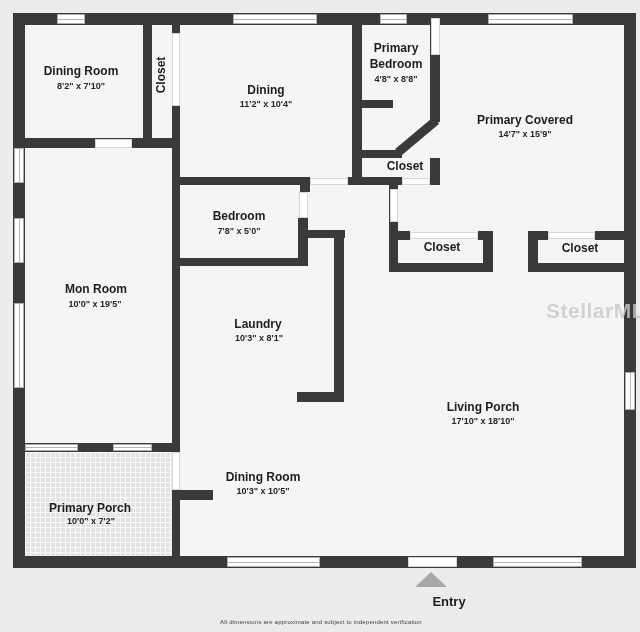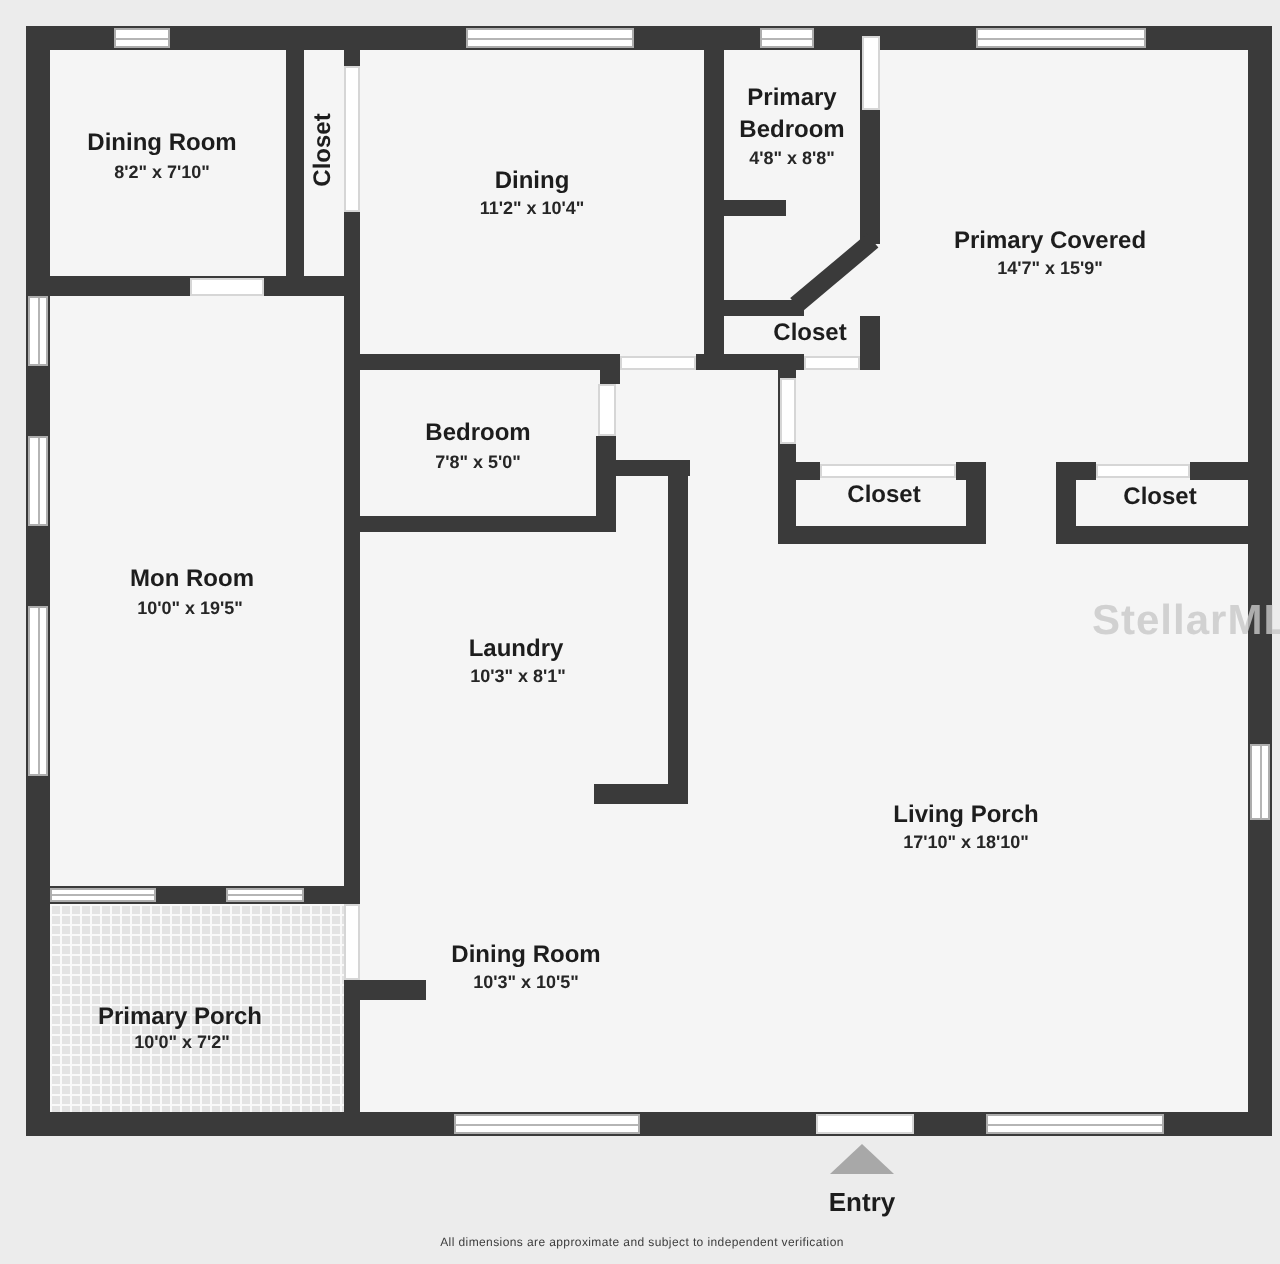--- a/index.html
+++ b/index.html
@@ -141,18 +141,18 @@
   <div class="name" style="left:483px;top:407px">Living Porch</div>
   <div class="dims" style="left:483px;top:421px">17'10" x 18'10"</div>
 
   <div class="name" style="left:263px;top:477px">Dining Room</div>
   <div class="dims" style="left:263px;top:491px">10'3" x 10'5"</div>
 
   <div class="name" style="left:90px;top:508px">Primary Porch</div>
   <div class="dims" style="left:91px;top:521px">10'0" x 7'2"</div>
 
   <div class="entry-arrow" style="left:415px;top:572px"></div>
-  <div class="entry-label" style="left:431px;top:601px">Entry</div>
+  <div class="entry-label" style="left:449px;top:601px">Entry</div>
 
   <div class="watermark" style="left:546px;top:299px">StellarMLS</div>
   <div class="disclaimer" style="left:321px;top:622px">All dimensions are approximate and subject to independent verification</div>
 
 </div>
 
 </body></html>

